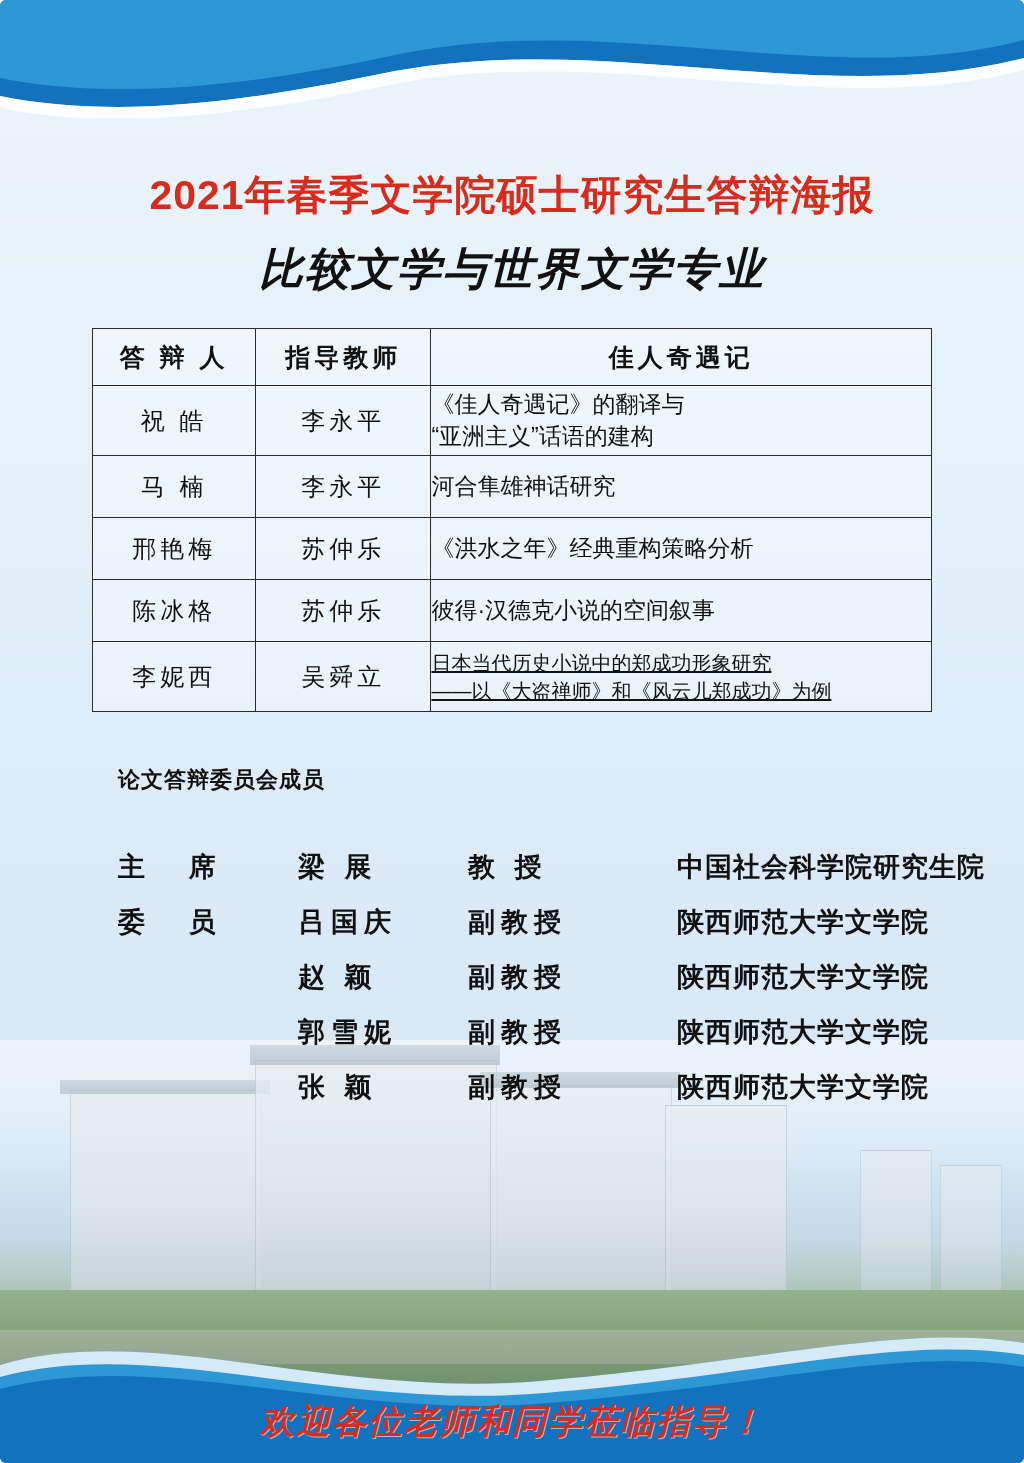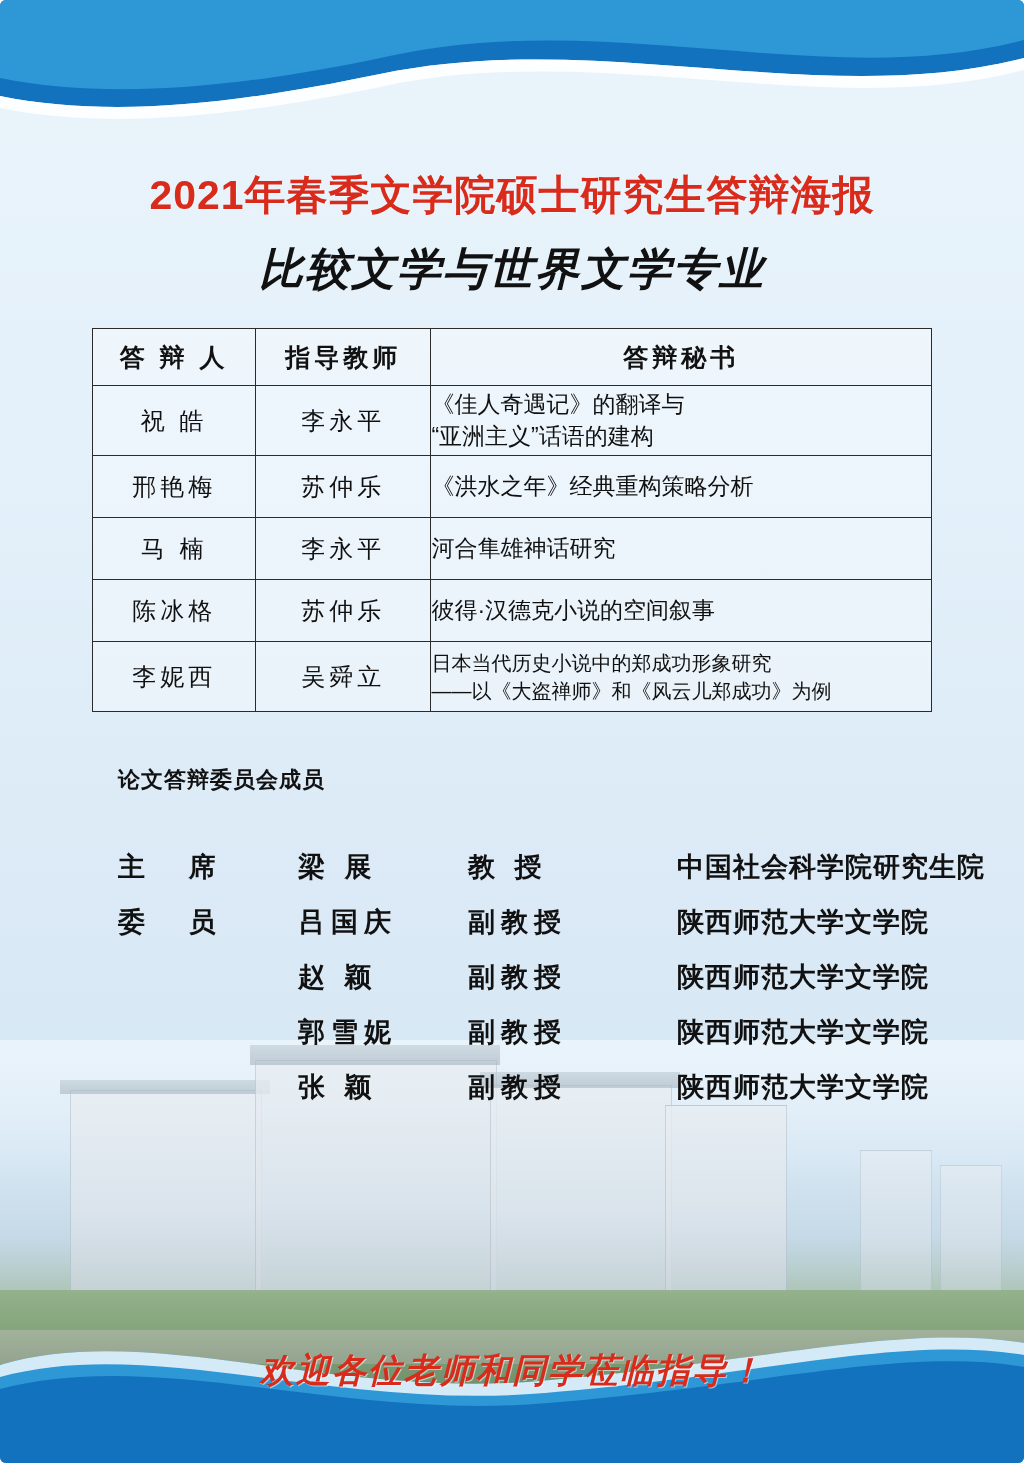--- a/index.html
+++ b/index.html
@@ -137,21 +137,21 @@
     letter-spacing: 4px;
     color: #111;
   }
   td.c-title {
     text-align: left;
     font-size: 23px;
     color: #111;
     padding: 8px 0 8px 12px;
     line-height: 1.38;
   }
-  td.c-title.small { font-size: 20px; line-height: 1.4; }
+  td.c-title.small { font-size: 20px; line-height: 1.4; text-decoration: underline; }
   tr.row { height: 62px; }
   tr.row.tall { height: 70px; }
 
   .section-heading {
     position: absolute;
     left: 118px;
     top: 765px;
     font-size: 22px;
     font-weight: bold;
     color: #111;
@@ -180,21 +180,21 @@
     font-size: 28px;
     color: #111;
     font-weight: bold;
   }
   .irow .ilbl { width: 180px; letter-spacing: 10px; }
   .irow .ival { letter-spacing: 1px; font-weight: bold; }
   .irow .ival.sec { letter-spacing: 14px; }
 
   .footer {
     position: absolute;
-    top: 1348px;
+    top: 1399px;
     width: 1024px;
     text-align: center;
     font-family: "DejaVu Serif", "Liberation Serif", serif;
     font-size: 34px;
     font-weight: bold;
     font-style: italic;
     color: #d92b1c;
     letter-spacing: 2px;
     text-shadow: 1px 1px 0 rgba(255,255,255,.55);
   }
@@ -232,41 +232,41 @@
   <div class="content">
 
     <div class="title">2021年春季文学院硕士研究生答辩海报</div>
     <div class="subtitle">比较文学与世界文学专业</div>
 
     <table class="defense">
       <thead>
         <tr>
           <th class="col-name">答 辩 人</th>
           <th class="col-sup">指导教师</th>
-          <th class="col-title">答辩秘书</th>
+          <th class="col-title">佳人奇遇记</th>
         </tr>
       </thead>
       <tbody>
         <tr class="row tall">
           <td class="c-name">祝  皓</td>
           <td class="c-sup">李永平</td>
           <td class="c-title">
             <div>《佳人奇遇记》的翻译与</div>
             <div>“亚洲主义”话语的建构</div>
           </td>
         </tr>
         <tr class="row">
+          <td class="c-name">马  楠</td>
+          <td class="c-sup">李永平</td>
+          <td class="c-title">河合隼雄神话研究</td>
+        </tr>
+        <tr class="row">
           <td class="c-name">邢艳梅</td>
           <td class="c-sup">苏仲乐</td>
           <td class="c-title">《洪水之年》经典重构策略分析</td>
-        </tr>
-        <tr class="row">
-          <td class="c-name">马  楠</td>
-          <td class="c-sup">李永平</td>
-          <td class="c-title">河合隼雄神话研究</td>
         </tr>
         <tr class="row">
           <td class="c-name">陈冰格</td>
           <td class="c-sup">苏仲乐</td>
           <td class="c-title">彼得·汉德克小说的空间叙事</td>
         </tr>
         <tr class="row tall">
           <td class="c-name">李妮西</td>
           <td class="c-sup">吴舜立</td>
           <td class="c-title small">

